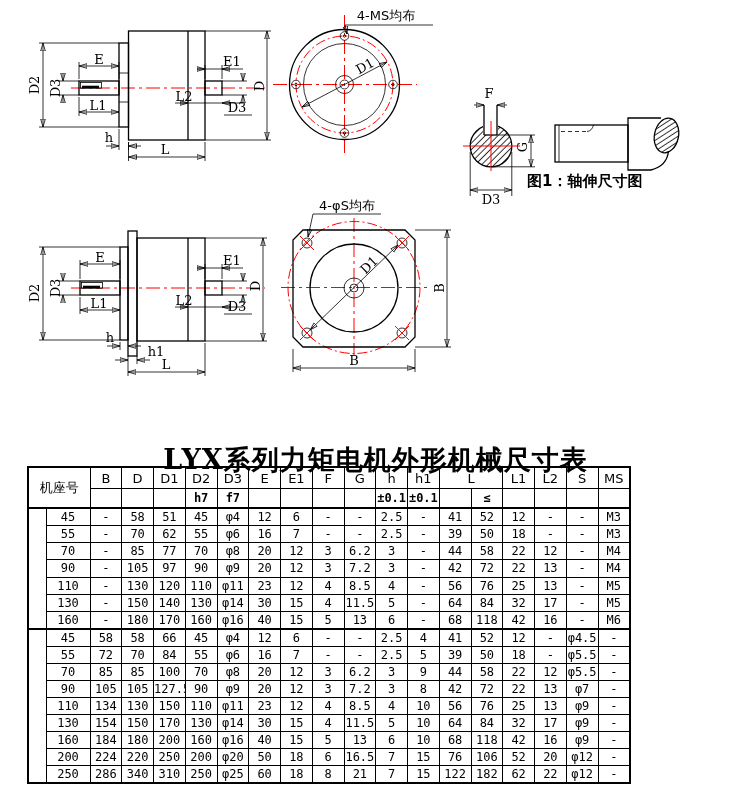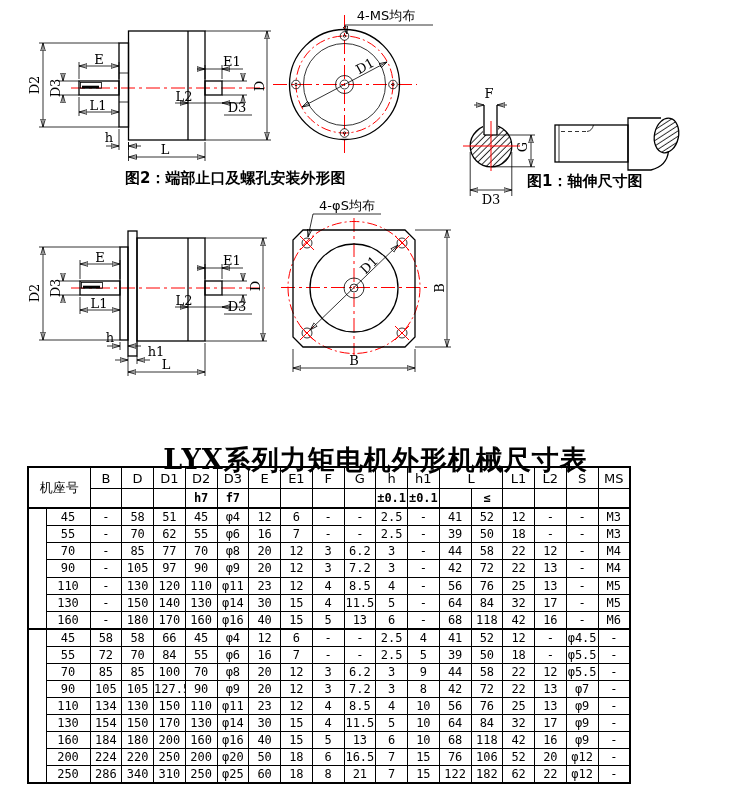--- a/index.html
+++ b/index.html
@@ -143,21 +143,20 @@
     <span class="dim" style="left:73px;top:102px">L1</span>
     <span class="dim" style="left:159px;top:93px">L2</span>
     <span class="dim" style="left:207px;top:58px">E1</span>
     <span class="dim" style="left:212px;top:104px">D3</span>
     <span class="dim rot" style="left:234px;top:83px">D</span>
     <span class="dim" style="left:84px;top:134px">h</span>
     <span class="dim" style="left:140px;top:146px">L</span>
     <span class="dim d1rot2" style="left:340px;top:63px">D1</span>
     <span class="dim ann" style="left:361px;top:13px">4-MS均布</span>
   </div>
-  <div class="caption" style="left:125px;top:169px">图2：端部止口及螺孔安装外形图</div>
 
   <div class="fig" id="fig1" style="left:455px;top:80px;width:296px;height:126px">
     <svg width="296" height="126" viewBox="0 0 296 126">
       <g>
         <circle class="thick hatchfill" cx="36" cy="66" r="20.8"></circle>
         <rect class="white" x="28" y="24" width="15" height="31"></rect>
         <line class="thick" x1="29" y1="25" x2="29" y2="55"></line>
         <line class="thick" x1="42" y1="25" x2="42" y2="55"></line>
         <line class="thick" x1="29" y1="55" x2="42" y2="55"></line>
         <line class="red" x1="8" y1="66" x2="65" y2="66"></line>

